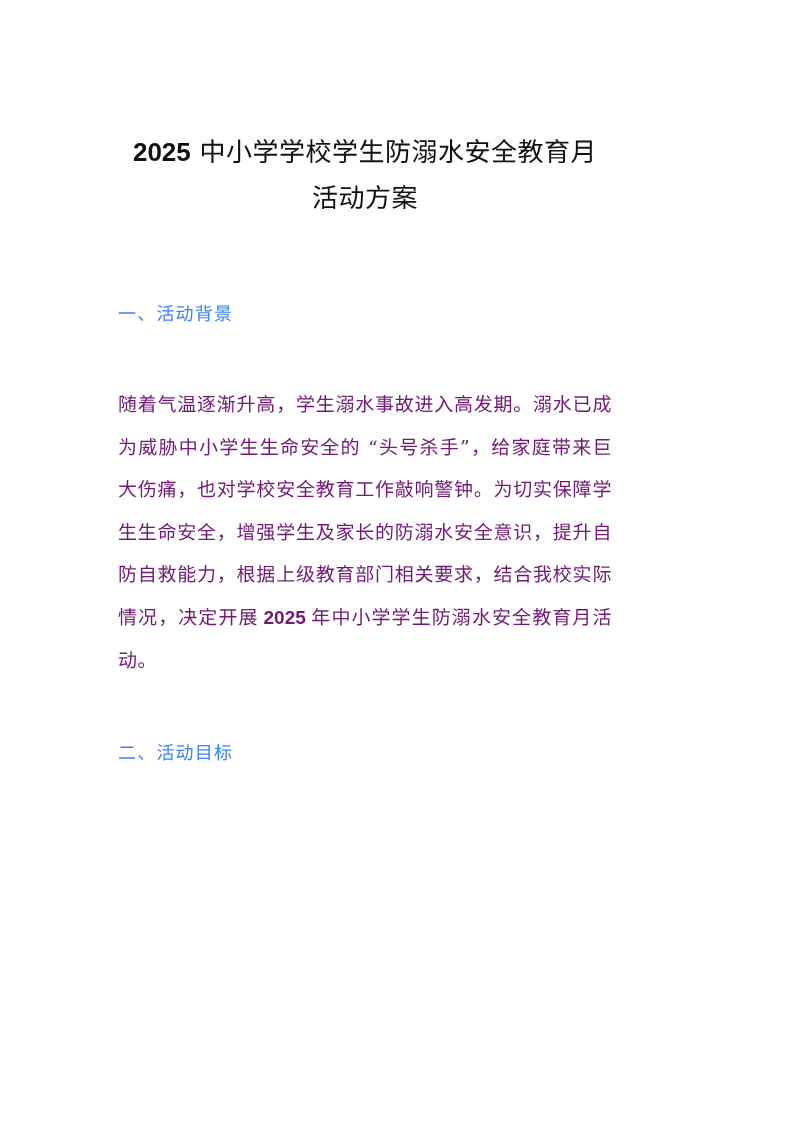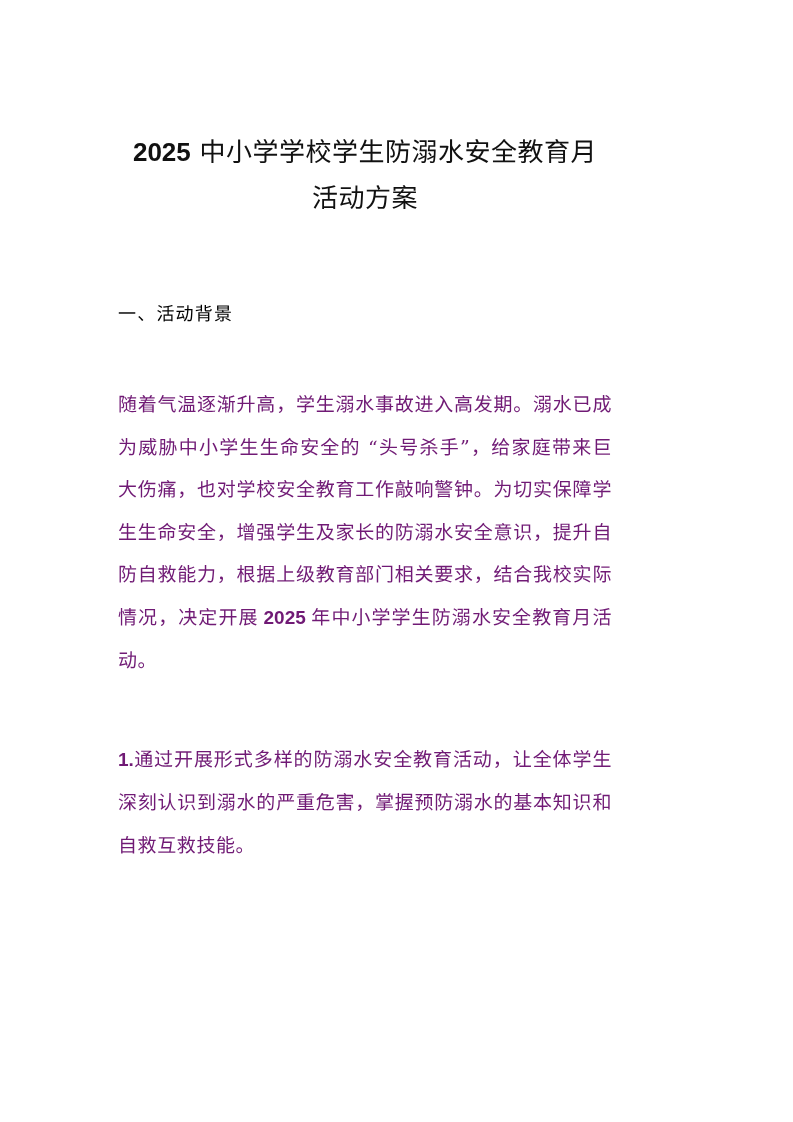--- a/index.html
+++ b/index.html
@@ -41,21 +41,21 @@
   }
   .doc-title .num {
     font-family: "Liberation Sans", sans-serif;
     font-weight: bold;
     letter-spacing: 0;
   }
 
   .section-heading {
     font-size: 18px;
     line-height: 30px;
-    color: #000000;
+    color: #3b82f6;
     margin: 0 0 54px 0;
     letter-spacing: 1.2px;
     font-weight: 400;
   }
 
   .body-par {
     font-size: 19px;
     line-height: 42.5px;
     color: #701a75;
     margin: 0 0 52px 0;
@@ -87,17 +87,17 @@
 
   <h1 class="doc-title">
     <span class="num">2025</span>
     <span>中小学学校学生防溺水安全教育月活动</span><span></span>方案
   </h1>
 
   <h2 class="section-heading">一、活动背景</h2>
 
   <p class="body-par sec-gap"><span>随着气温逐渐升高，学生溺水事故进入高发期。溺水已成为威胁中小学生生命安全的 “头号杀手”，给家庭带来巨大伤痛，也对学校安全教育工作敲响警钟。为切实保障学生生命安全，增强学生及家长的防溺水安全意识，提升自防自救能力，根据上级教育部门相关要求，结合我校实际情况，决定开展</span><span class="numspaced">2025</span><span>年中小学学生防溺水安全教育月活动。</span></p>
 
+  <h2 class="section-heading">二、活动目标</h2>
 
-  <p class="body-par item-gap"><span class="num">1.</span><span>通过开展形式多样的防溺水安全教育活动，让全体学生深刻认识到溺水的严重危害，掌握预防溺水的基本知识和自救互救技能。</span></p>
 
 
 </div>
 
 </body></html>

